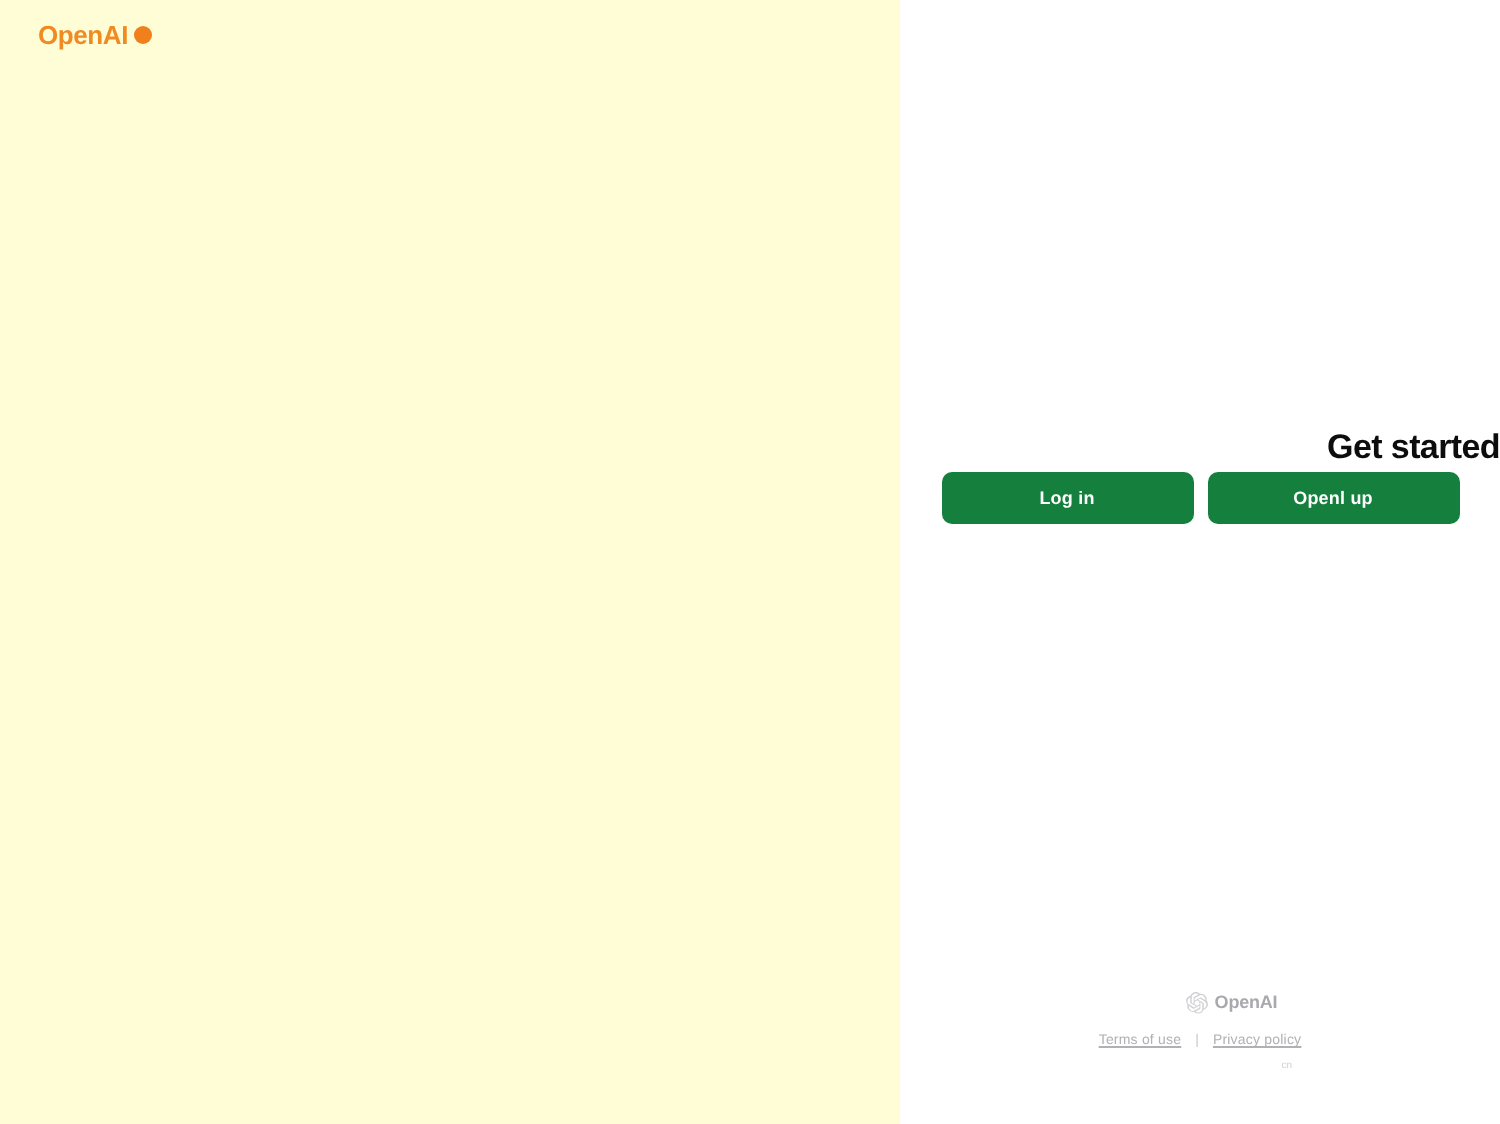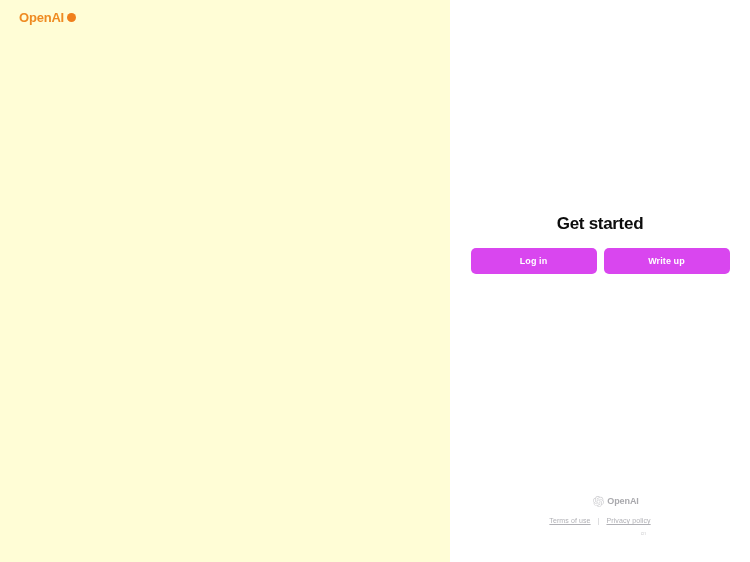--- a/index.html
+++ b/index.html
@@ -89,34 +89,35 @@
     left: 0;
     top: 214px;
     width: 300px;
     text-align: center;
   }
   .get-started {
     font-size: 17px;
     font-weight: bold;
     color: #0d0d0d;
     letter-spacing: -0.3px;
-    margin: 0 0 14px 0;
+    margin: 0 0 2px 0;
     line-height: 20px;
+    text-align: right;
   }
   .auth-buttons {
     display: flex;
     justify-content: center;
     gap: 7px;
   }
   .auth-btn {
     width: 126px;
     height: 26px;
     border: none;
     border-radius: 5px;
-    background: #d946ef;
+    background: #15803d;
     color: #ffffff;
     font-family: "Liberation Sans", sans-serif;
     font-size: 9px;
     font-weight: bold;
     letter-spacing: 0.1px;
     cursor: pointer;
     display: flex;
     align-items: center;
     justify-content: center;
     padding: 0;
@@ -207,21 +208,21 @@
 
 
   </div>
 
   <div class="right-panel">
 
     <div class="auth-block">
       <h1 class="get-started">Get started</h1>
       <div class="auth-buttons">
         <button class="auth-btn">Log in</button>
-        <button class="auth-btn">Write up</button>
+        <button class="auth-btn">Openl up</button>
       </div>
     </div>
 
     <div class="footer">
       <div class="openai-badge">
         <svg class="openai-mark" viewBox="0 0 24 24" aria-hidden="true">
           <path fill="#9a9aa0" d="M22.28 9.82a5.98 5.98 0 0 0-.52-4.91 6.05 6.05 0 0 0-6.51-2.9A6.07 6.07 0 0 0 4.98 3.76a5.98 5.98 0 0 0-3.998 2.9 6.05 6.05 0 0 0 .743 7.1 5.98 5.98 0 0 0 .51 4.91 6.05 6.05 0 0 0 6.51 2.9 5.98 5.98 0 0 0 4.51 2.01 6.05 6.05 0 0 0 5.78-4.19 5.99 5.99 0 0 0 3.99-2.9 6.05 6.05 0 0 0-.74-7.09zM13.26 22.43a4.48 4.48 0 0 1-2.88-1.04l.14-.08 4.78-2.76a.79.79 0 0 0 .39-.68v-6.74l2.02 1.17a.07.07 0 0 1 .04.05v5.58a4.5 4.5 0 0 1-4.49 4.5zM3.6 18.3a4.47 4.47 0 0 1-.54-3.01l.14.09 4.78 2.76a.77.77 0 0 0 .78 0l5.84-3.37v2.33a.08.08 0 0 1-.03.06L9.74 19.95a4.5 4.5 0 0 1-6.14-1.65zM2.34 7.9a4.48 4.48 0 0 1 2.34-1.97V11.6a.77.77 0 0 0 .39.68l5.81 3.35-2.02 1.17a.07.07 0 0 1-.07 0l-4.83-2.79A4.5 4.5 0 0 1 2.34 7.9zm16.6 3.86-5.83-3.39L15.13 7.2a.07.07 0 0 1 .07 0l4.83 2.79a4.49 4.49 0 0 1-.68 8.1v-5.67a.8.8 0 0 0-.4-.67zm2.01-3.02-.14-.09-4.77-2.78a.78.78 0 0 0-.79 0L9.42 9.24V6.91a.07.07 0 0 1 .03-.06l4.83-2.79a4.49 4.49 0 0 1 6.67 4.65zM8.32 12.86 6.3 11.7a.08.08 0 0 1-.04-.06V6.07a4.49 4.49 0 0 1 7.36-3.45l-.14.08L8.7 5.46a.79.79 0 0 0-.39.68l-.01 6.72zm1.1-2.36 2.6-1.5 2.6 1.5v3l-2.6 1.5-2.6-1.5v-3z"></path>
         </svg>
         <span class="openai-word">OpenAI</span>
       </div>

